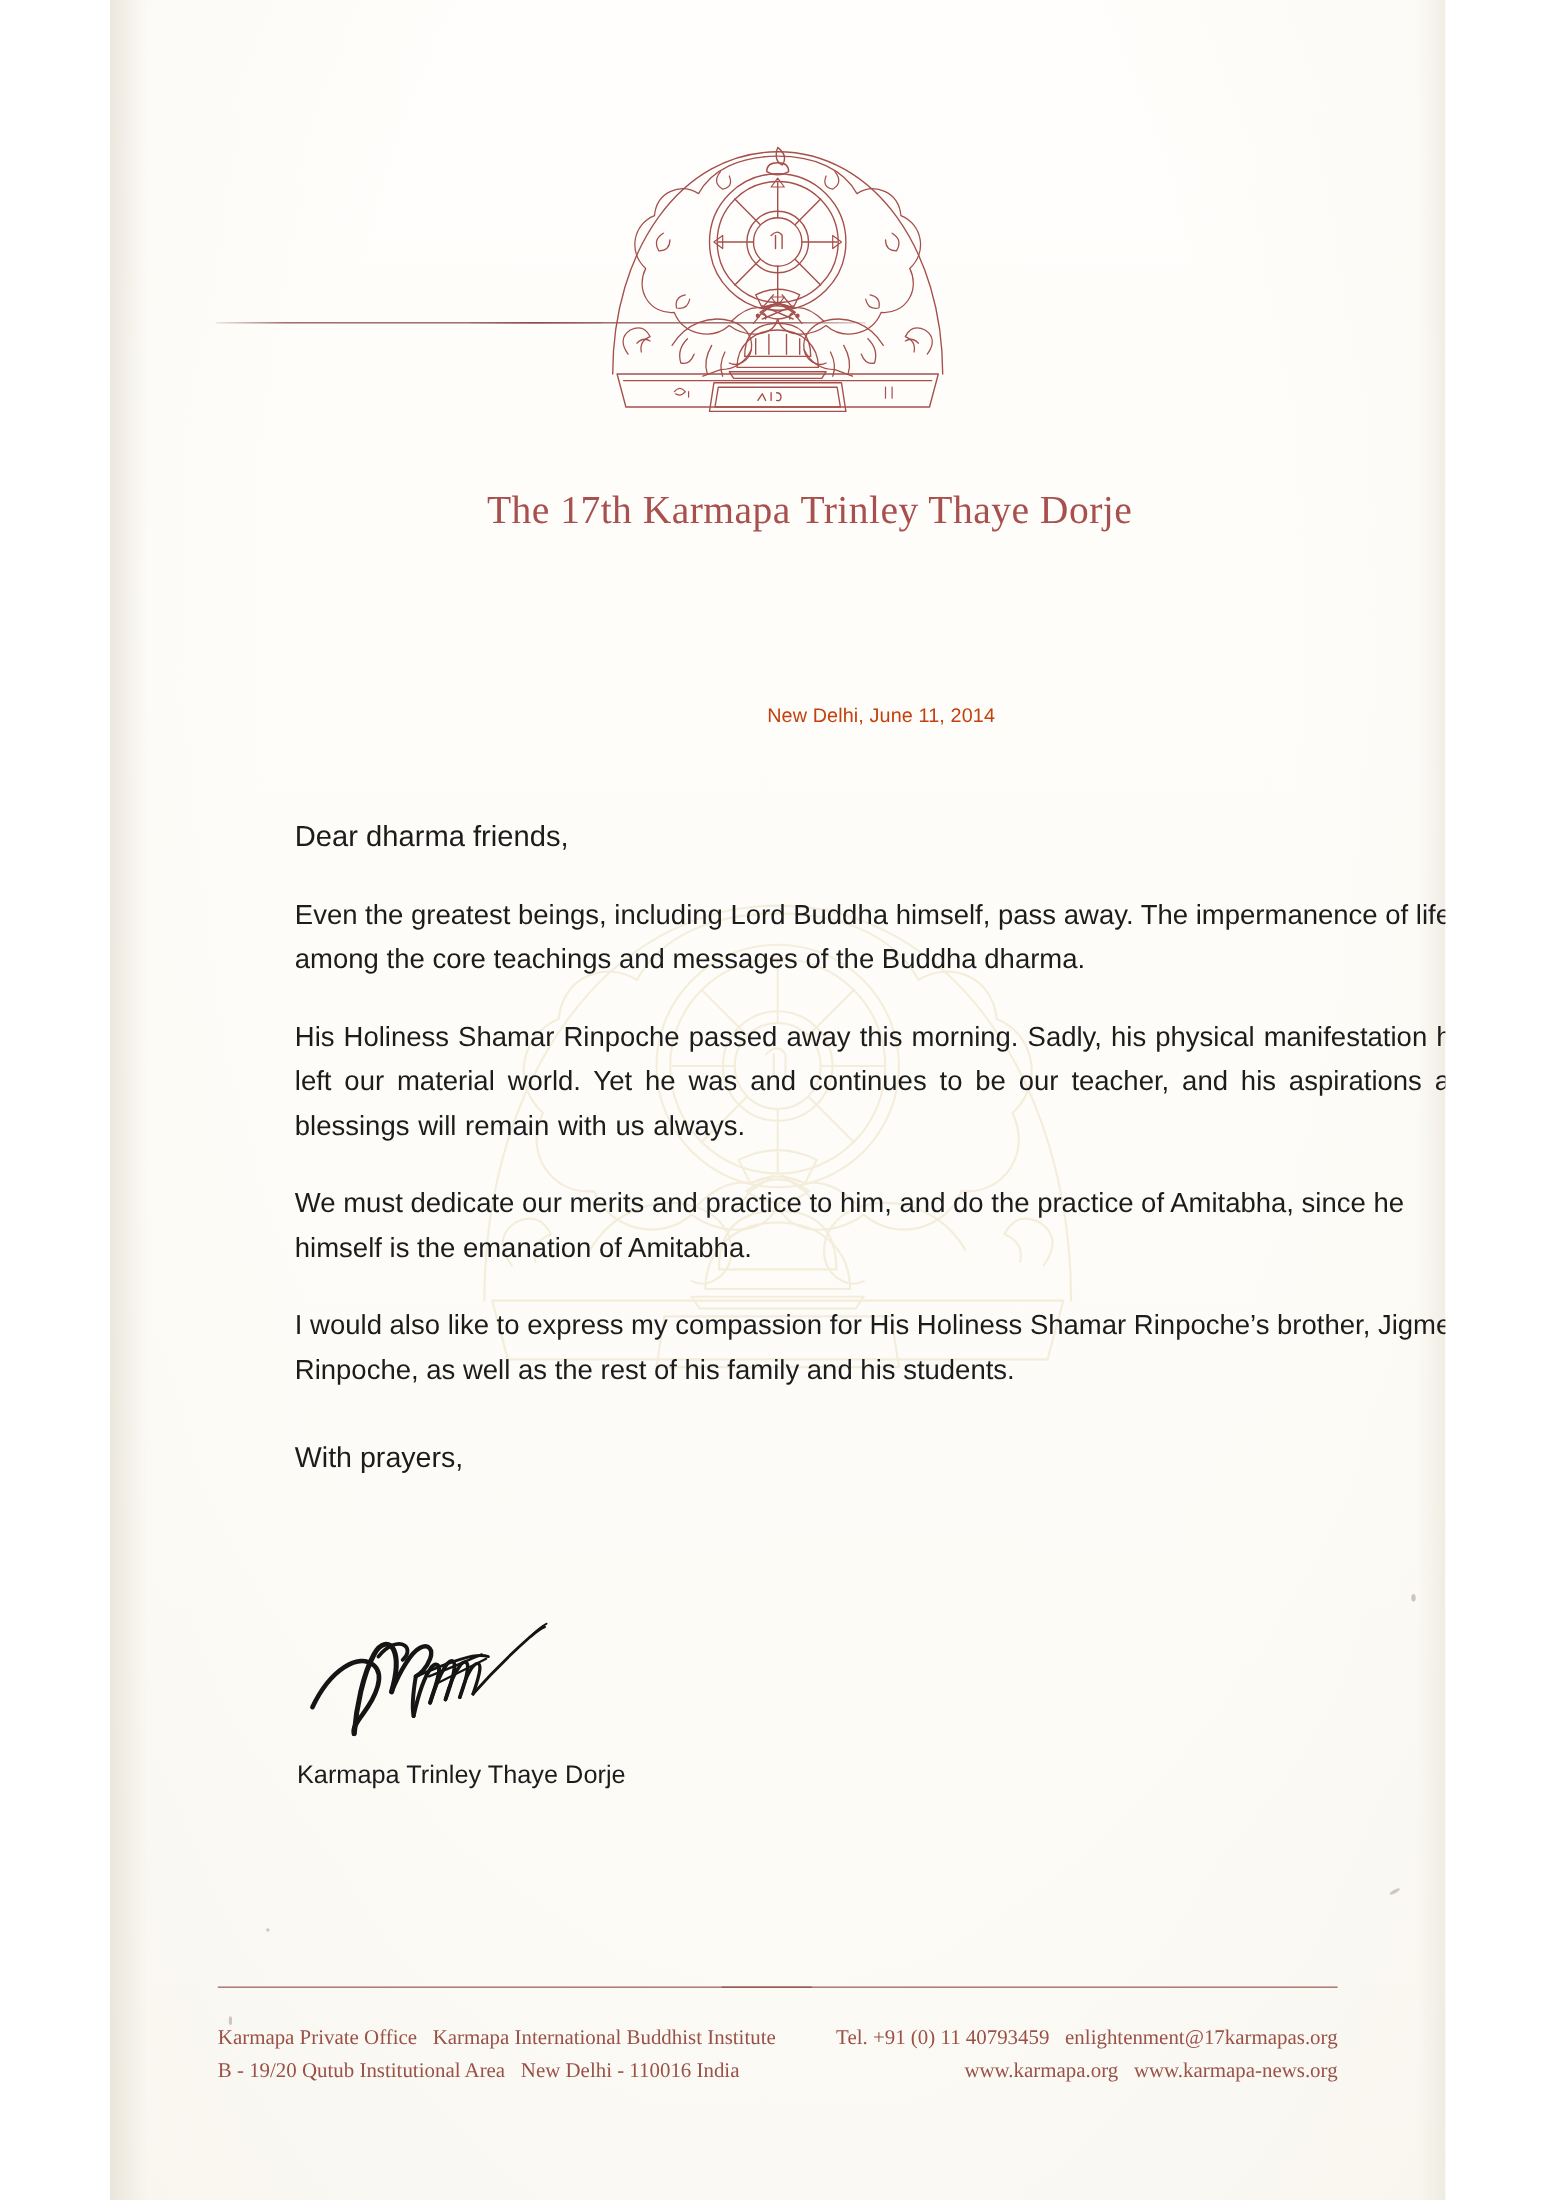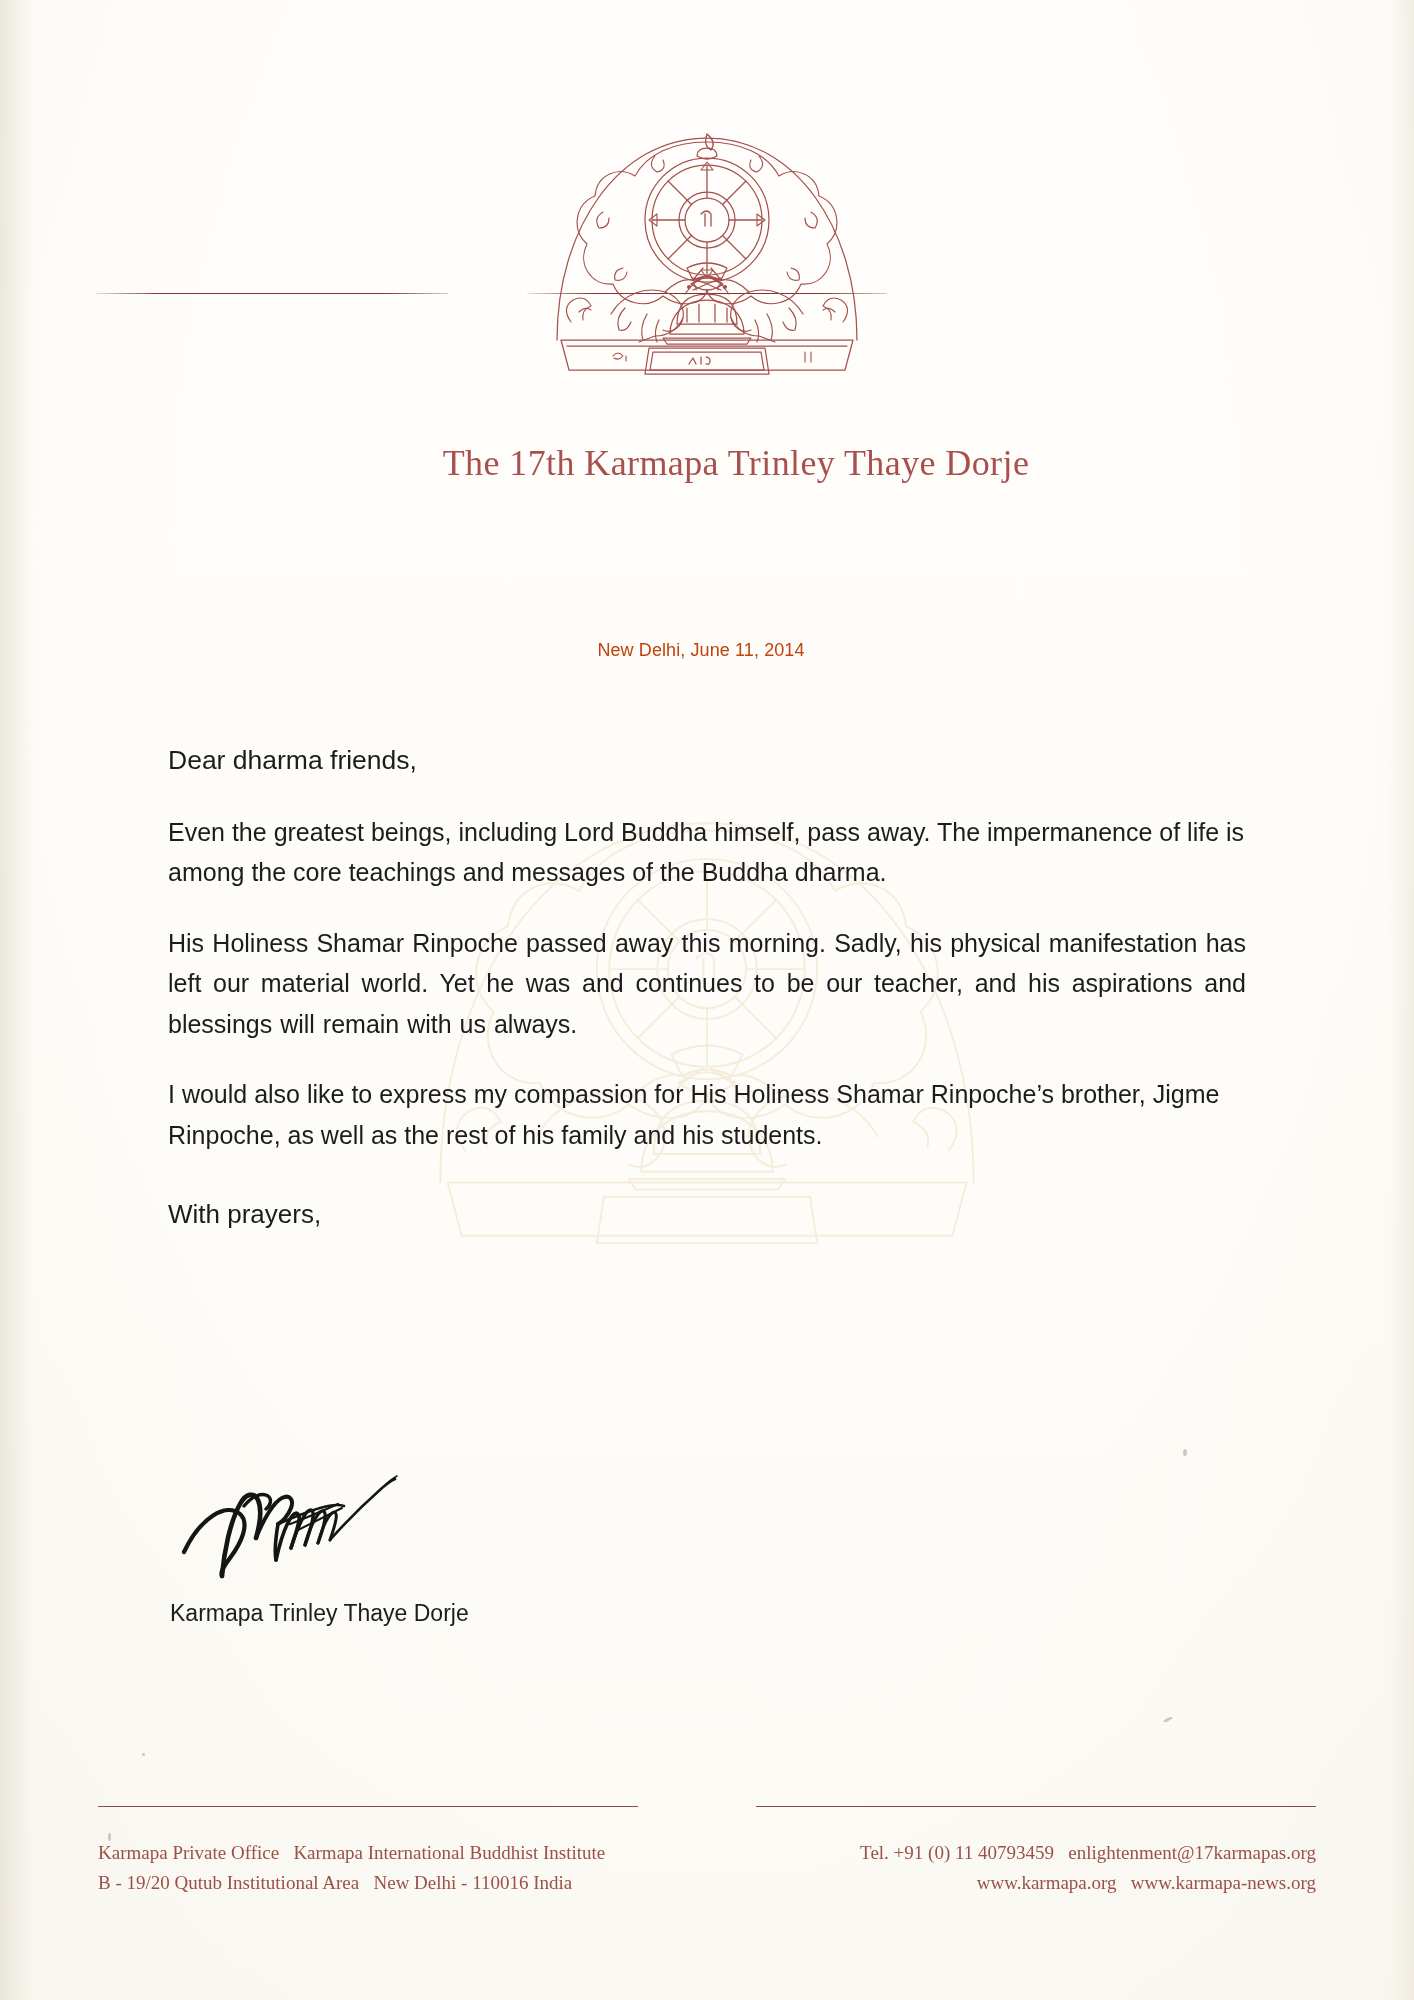--- a/index.html
+++ b/index.html
@@ -6,21 +6,21 @@
   html, body {
     margin: 0;
     padding: 0;
     background: #ffffff;
   }
   body {
     font-family: "Liberation Sans", sans-serif;
   }
   .page {
     position: relative;
-    width: 1414px;
+    width: 1214px;
     height: 2000px;
     margin: 0 auto;
     background: #fdfdfb;
     overflow: hidden;
   }
   
   .paper-tint {
     position: absolute;
     inset: 0;
     background:
@@ -335,20 +335,21 @@
   <div class="body-block">
 
     <div class="dateline">New Delhi, June 11, 2014</div>
 
     <div class="salutation">Dear dharma friends,</div>
 
     <p class="para">Even the greatest beings, including Lord Buddha himself, pass away. The impermanence of life is among the core teachings and messages of the Buddha dharma.</p>
 
     <p class="para justify loose">His Holiness Shamar Rinpoche passed away this morning. Sadly, his physical manifestation has left our material world. Yet he was and continues to be our teacher, and his aspirations and blessings will remain with us always.</p>
 
+    <p class="para">We must dedicate our merits and practice to him, and do the practice of Amitabha, since he himself is the emanation of Amitabha.</p>
 
 
     <p class="para">I would also like to express my compassion for His Holiness Shamar Rinpoche’s brother, Jigme Rinpoche, as well as the rest of his family and his students.</p>
 
     <div class="closing">With prayers,</div>
   </div>
 
   <div class="signature">
     <svg viewBox="0 0 300 120" xmlns="http://www.w3.org/2000/svg" fill="none" stroke="#151515" stroke-linecap="round" stroke-linejoin="round">
       <path d="M6 86 C22 52 48 36 62 48 C72 57 64 76 52 92 C46 100 42 106 44 110" stroke-width="4.2"></path>

